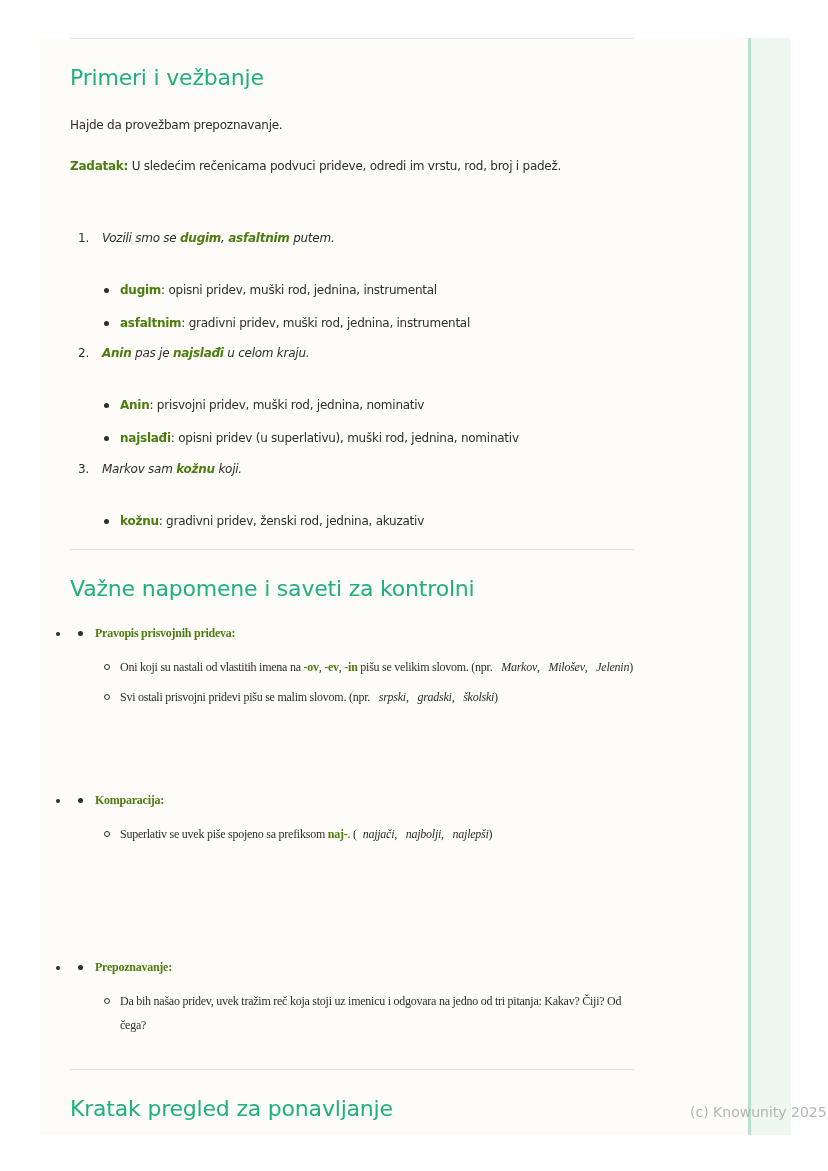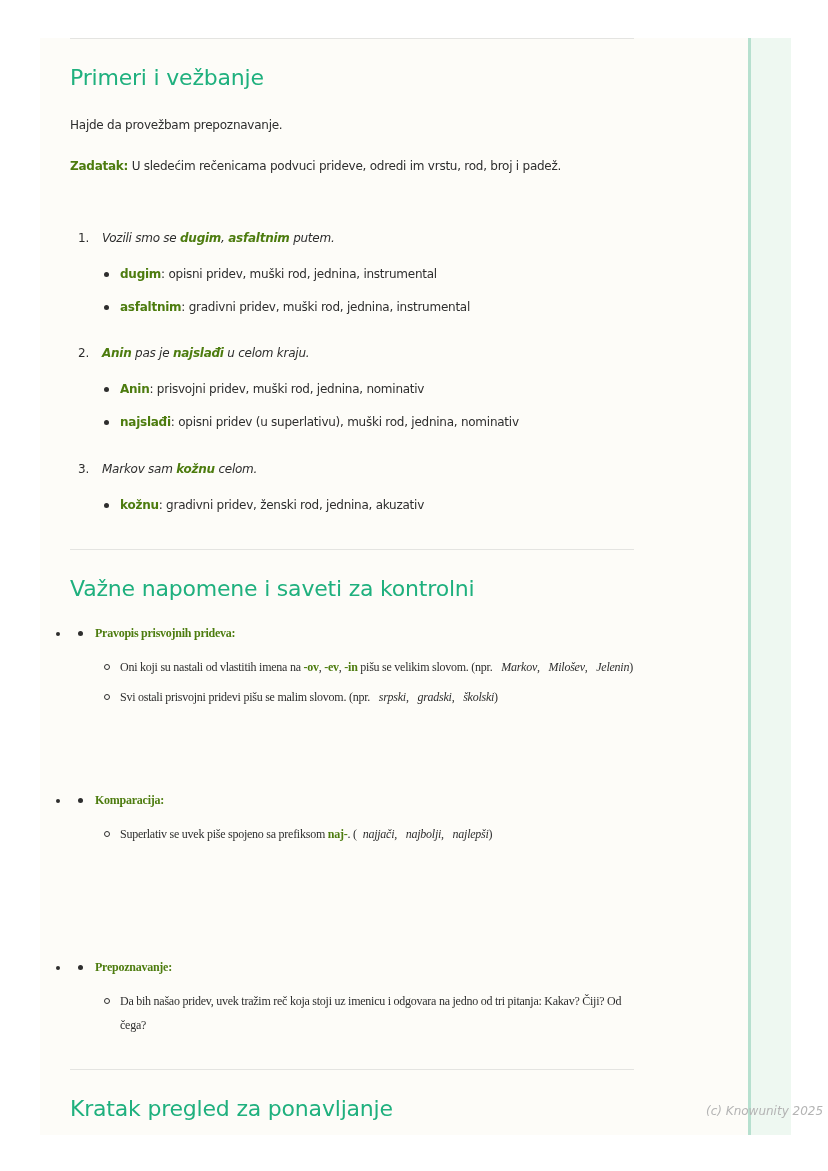--- a/index.html
+++ b/index.html
@@ -8,39 +8,39 @@
 
     .page {
       position: absolute; left: 40px; top: 38px; width: 708px; height: 1097px;
       background: #fdfcf8; overflow: hidden;
     }
     .side-strip {
       position: absolute; left: 748px; top: 38px; width: 43px; height: 1097px;
       background: #eef8f1; border-left: 3px solid #b6e0cf;
     }
     .footer-note {
-      position: absolute; left: 706px; top: 1104px; font-size: 12px; color: #b4b4b4;
-      font-family: "DejaVu Sans", sans-serif; white-space: nowrap; font-style: italic;
+      position: absolute; left: 690px; top: 1104px; font-size: 14px; color: #b4b4b4;
+      font-family: "DejaVu Sans", sans-serif; white-space: nowrap;
     }
 
     .content { position: absolute; left: 30px; top: 0; width: 564px; }
     .rule { height: 1px; background: #e4e4e1; width: 564px; }
 
     h2 {
       color: #1fb07e; font-weight: normal; font-size: 22px; letter-spacing: -0.2px;
       font-family: "DejaVu Sans", sans-serif;
     }
     p, li { font-size: 12px; line-height: 24px; color: #2e2e2e; letter-spacing: -0.25px; }
     b { font-weight: bold; color: #4d7c0f; }
     i { font-style: italic; margin-left: 6px; }
 
     ol.examples { list-style: none; }
     ol.examples > li { position: relative; padding-left: 26px; }
     .num { position: absolute; left: 8px; top: 0; }
-    ul.disc { list-style: none; margin-top: 12px; }
+    ul.disc { list-style: none; margin-top: 28px; }
     ul.disc > li { position: relative; padding-left: 50px; margin-bottom: 9px; }
     ul.disc > li::before {
       content: ""; position: absolute; left: 34px; top: 10px; width: 5px; height: 5px;
       border-radius: 50%; background: #2e2e2e;
     }
     ul.top > li { position: relative; padding-left: 25px; font-family: Liberation Serif, serif; }
     ul.top > li::before {
       content: ""; position: absolute; left: 8px; top: 10px; width: 5px; height: 5px;
       border-radius: 50%; background: #2e2e2e;
     }
@@ -84,21 +84,21 @@
         <ul class="disc" style="margin-left:-26px;">
           <li><b>Anin</b><span>: prisvojni pridev, muški rod, jednina, nominativ</span></li>
           <li><b>najslađi</b><span>: opisni pridev (u superlativu), muški rod, jednina, nominativ</span></li>
         </ul>
       </li>
     </ol>
 
     <ol class="examples block" style="top:419px;">
       <li>
         <span class="num">3.</span>
-        <i><span>Markov sam </span><b>kožnu</b><span> celom.</span></i>
+        <i><span>Markov sam </span><b>kožnu</b><span> koji.</span></i>
         <ul class="disc" style="margin-left:-26px;">
           <li><b>kožnu</b><span>: gradivni pridev, ženski rod, jednina, akuzativ</span></li>
         </ul>
       </li>
     </ol>
 
     <div class="block" style="top:511px;">
       <div class="rule"></div>
     </div>
 

